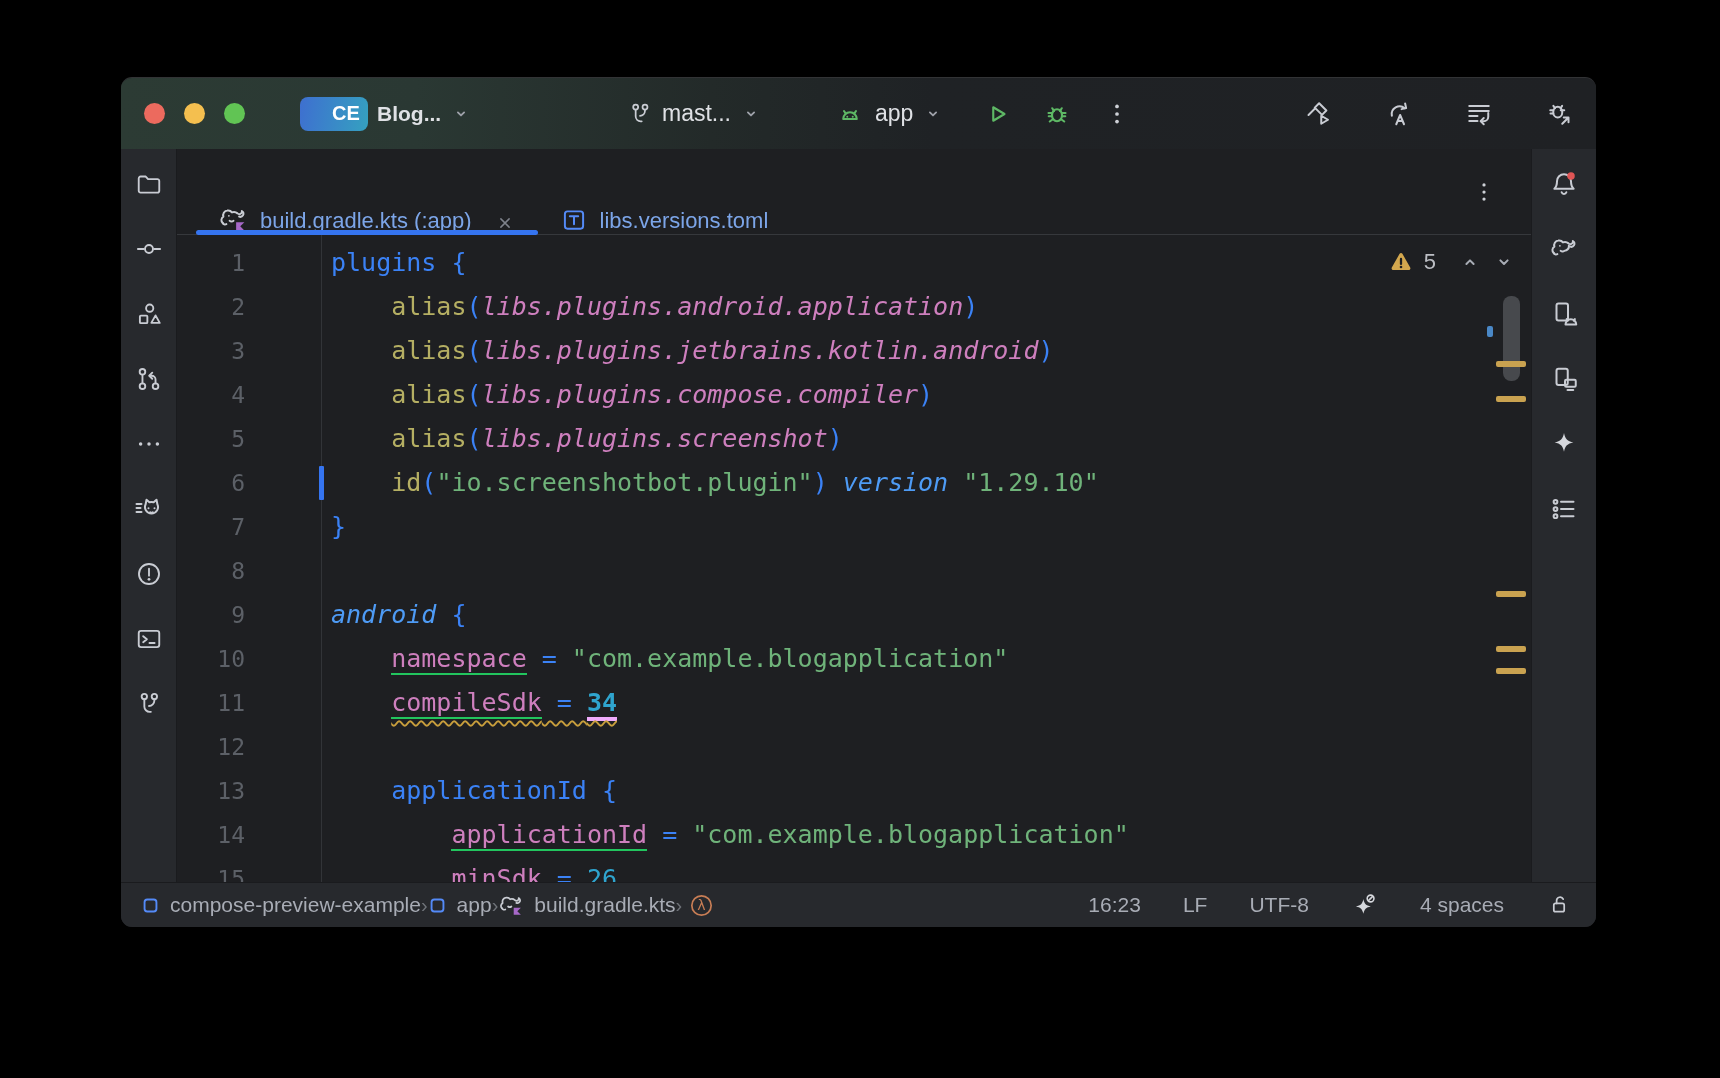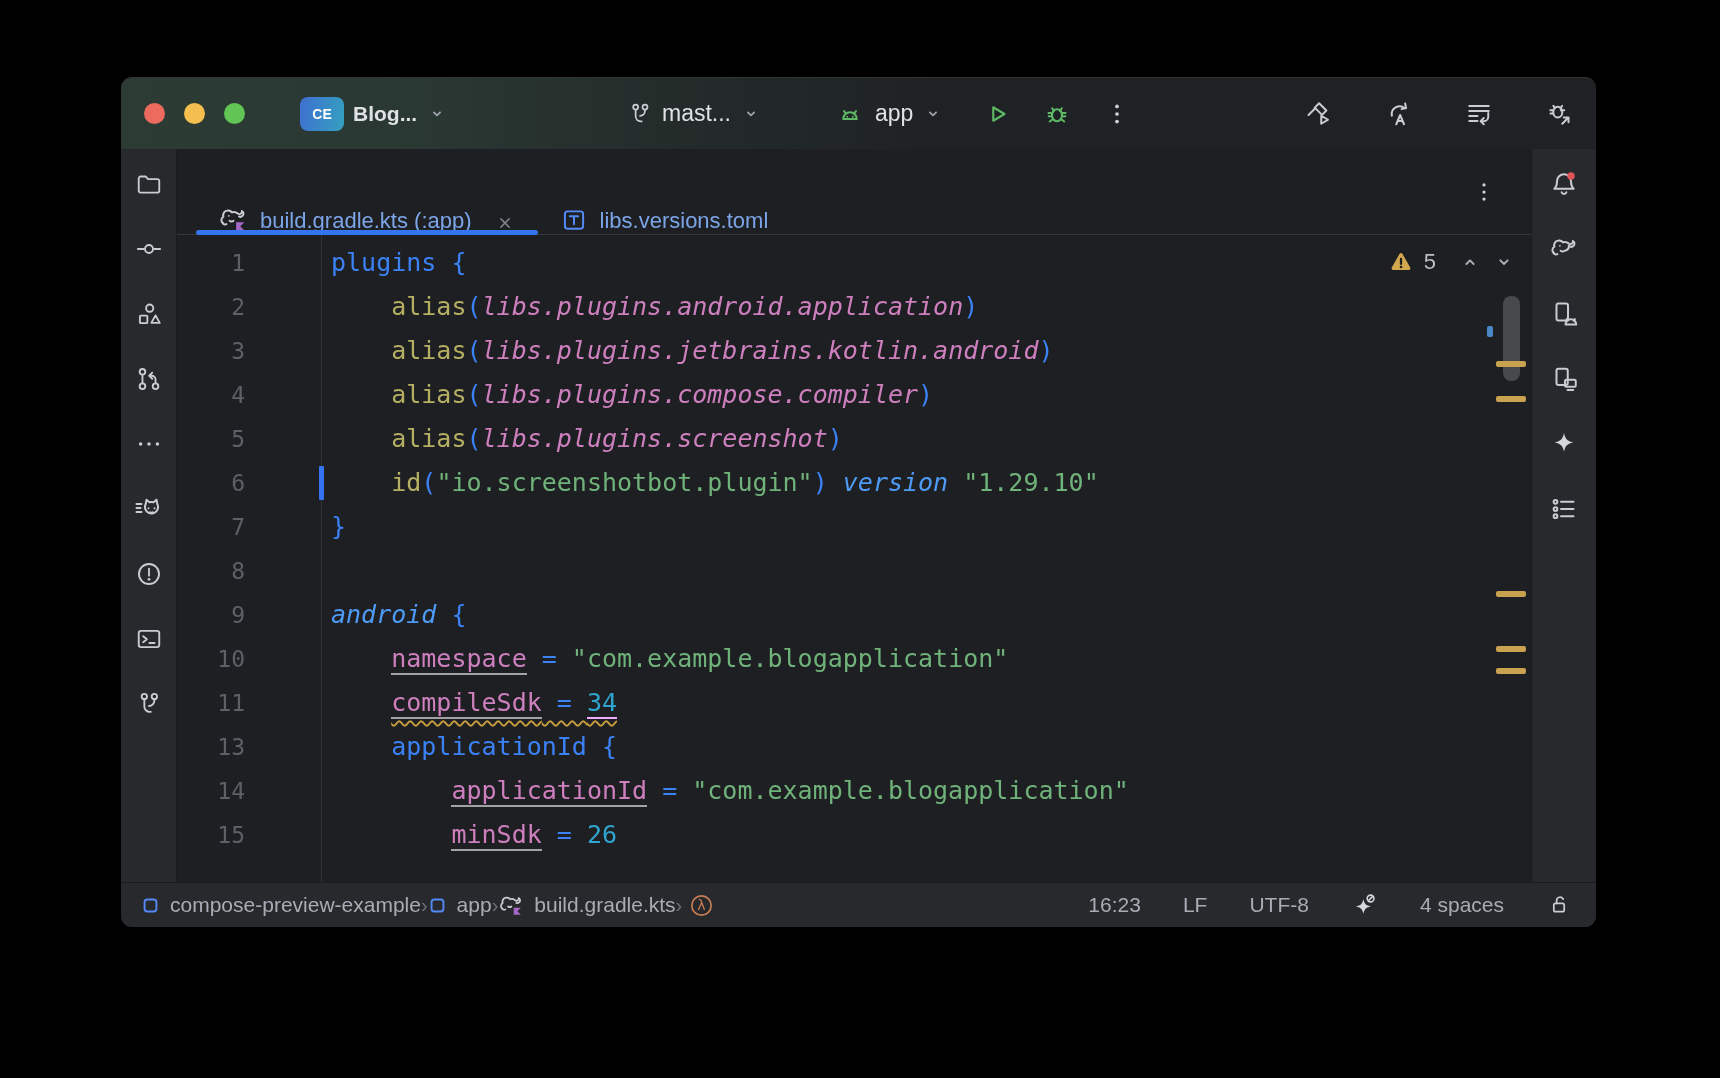--- a/index.html
+++ b/index.html
@@ -9,21 +9,21 @@
     border-top:1px solid rgba(255,255,255,.09);box-sizing:border-box;}
   
   .titlebar{height:71px;flex:0 0 71px;display:flex;align-items:center;position:relative;
     background:linear-gradient(90deg,#2c3b34 0%,#2a3833 20%,#232a29 40%,#1f2225 55%,#1f2124 100%);}
   .traffic{display:flex;gap:19px;margin-left:23px;}
   .tl{width:21px;height:21px;border-radius:50%;}
   .tl.red{background:#ec6a5e;} .tl.yellow{background:#f4bf4f;} .tl.green{background:#61c454;}
   .widget{display:flex;align-items:center;gap:9px;color:#dfe1e5;cursor:default;}
   .proj{position:absolute;left:179px;}
   .ce-badge{width:44px;height:34px;border-radius:8px;background:linear-gradient(100deg,#3e6fd0,#35a1c0);
-    color:#fff;font-weight:700;font-size:14px;display:flex;align-items:center;justify-content:center;}
+    color:#fff;font-weight:700;font-size:20px;display:flex;align-items:center;justify-content:center;padding-left:24px;}
   .proj-name{font-size:21px;font-weight:700;}
   .branch{position:absolute;left:506px;}
   .branch-name{font-size:23px;}
   .rungroup{position:absolute;left:714px;display:flex;align-items:center;gap:10px;}
   .run-label{font-size:23px;color:#dfe1e5;}
   .ticon{width:30px;height:30px;display:inline-flex;align-items:center;justify-content:center;}
   .gap28{margin-left:28px;} .gap20{margin-left:20px;}
   .right-icons{position:absolute;right:22px;display:flex;align-items:center;gap:50px;}
   svg{display:block;}
   .st{stroke:#c9ccd3;stroke-width:1.6;fill:none;stroke-linecap:round;stroke-linejoin:round;}
@@ -46,22 +46,22 @@
   
   .editor{flex:1;position:relative;overflow:hidden;font-family:"DejaVu Sans Mono",monospace;}
   .editor::before{content:'';position:absolute;left:144px;top:0;bottom:0;border-left:1px solid #323438;}
   .lines{position:absolute;left:0;top:6px;right:0;}
   .line{height:44px;line-height:44px;display:flex;white-space:pre;position:relative;font-size:25px;}
   .ln{width:144px;padding-right:76px;box-sizing:border-box;text-align:right;color:#5c6067;font-size:23px;flex:0 0 144px;}
   .code{padding-left:10px;}
   .caret-bar{position:absolute;left:142px;top:5px;width:5px;height:34px;background:#3574f0;border-radius:1px;}
   .plain{color:#3b82f6;} .fn{color:#b5af63;} .ref{color:#ce7fbe;font-style:italic;}
   .str{color:#6fb37a;} .kw{color:#4e9bf5;font-style:italic;}
-  .prop{color:#ce7fbe;border-bottom:2px solid #a3a3a3;}
-  .num{color:#2fa4ce;} .num.u{border-bottom:2px solid #f0abfc;}
+  .prop{color:#ce7fbe;border-bottom:2px solid #22c55e;}
+  .num{color:#2fa4ce;} .num.u{border-bottom:4px solid #f0abfc;font-weight:bold;}
   .squig{text-decoration:underline wavy #c89e3c 2px;text-underline-offset:9px;text-decoration-skip-ink:none;}
   .inspections{position:absolute;top:14px;right:15px;display:flex;align-items:center;gap:10px;
     font-family:"Liberation Sans",sans-serif;}
   .insp-count{font-size:22px;color:#bcbec4;margin-right:12px;}
   .stripe{position:absolute;right:0;top:0;bottom:0;width:44px;}
   .thumb{position:absolute;left:16px;top:61px;width:17px;height:85px;background:#47494d;border-radius:8px;}
   .mark{position:absolute;border-radius:2px;}
   .mark.warning{left:9px;width:30px;height:6px;background:#c9a250;}
   .mark.caret{left:0;width:6px;height:11px;background:#4a88c7;}
   
@@ -290,20 +290,21 @@
             <div class="line"><span class="ln">2</span><span class="code"><span class="plain">    </span><span class="fn">alias</span><span class="plain">(</span><span class="ref">libs.plugins.android.application</span><span class="plain">)</span></span></div>
             <div class="line"><span class="ln">3</span><span class="code"><span class="plain">    </span><span class="fn">alias</span><span class="plain">(</span><span class="ref">libs.plugins.jetbrains.kotlin.android</span><span class="plain">)</span></span></div>
             <div class="line"><span class="ln">4</span><span class="code"><span class="plain">    </span><span class="fn">alias</span><span class="plain">(</span><span class="ref">libs.plugins.compose.compiler</span><span class="plain">)</span></span></div>
             <div class="line"><span class="ln">5</span><span class="code"><span class="plain">    </span><span class="fn">alias</span><span class="plain">(</span><span class="ref">libs.plugins.screenshot</span><span class="plain">)</span></span></div>
             <div class="line"><span class="ln">6</span><span class="caret-bar"></span><span class="code"><span class="plain">    </span><span class="fn">id</span><span class="plain">(</span><span class="str">"io.screenshotbot.plugin"</span><span class="plain">) </span><span class="kw">version</span><span class="plain"> </span><span class="str">"1.29.10"</span></span></div>
             <div class="line"><span class="ln">7</span><span class="code"><span class="plain">}</span></span></div>
             <div class="line"><span class="ln">8</span><span class="code"></span></div>
             <div class="line"><span class="ln">9</span><span class="code"><span class="kw">android</span><span class="plain"> {</span></span></div>
             <div class="line"><span class="ln">10</span><span class="code"><span class="plain">    </span><span class="prop">namespace</span><span class="plain"> = </span><span class="str">"com.example.blogapplication"</span></span></div>
             <div class="line"><span class="ln">11</span><span class="code"><span class="plain">    </span><span class="prop squig">compileSdk</span><span class="plain squig"> = </span><span class="num u squig">34</span></span></div>
+            <div class="line"><span class="ln">12</span><span class="code"></span></div>
             <div class="line"><span class="ln">13</span><span class="code"><span class="plain">    applicationId {</span></span></div>
             <div class="line"><span class="ln">14</span><span class="code"><span class="plain">        </span><span class="prop">applicationId</span><span class="plain"> = </span><span class="str">"com.example.blogapplication"</span></span></div>
             <div class="line"><span class="ln">15</span><span class="code"><span class="plain">        </span><span class="prop">minSdk</span><span class="plain"> = </span><span class="num">26</span></span></div>
           </div>
 
         <div class="inspections">
           <span>
             <svg width="26" height="26" viewBox="0 0 24 24">
               <path d="M12 3.6c.5 0 1 .3 1.3.8l7.2 12.6c.6 1-.2 2.4-1.3 2.4H4.8c-1.1 0-1.9-1.4-1.3-2.4L10.7 4.4c.3-.5.8-.8 1.3-.8z" fill="#d3a74e"></path>
               <path d="M12 9.2v4.6" stroke="#1e1f22" stroke-width="2.1" stroke-linecap="round"></path>

